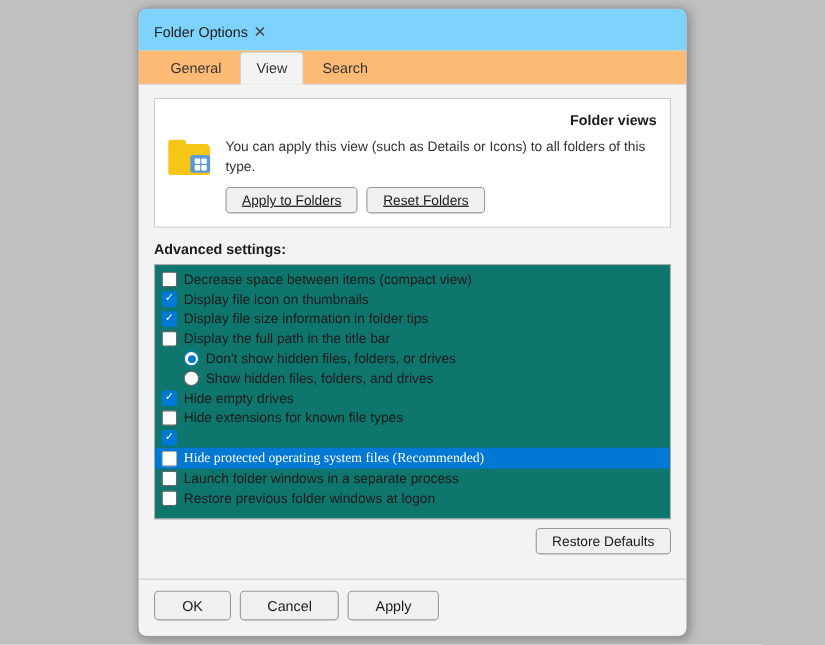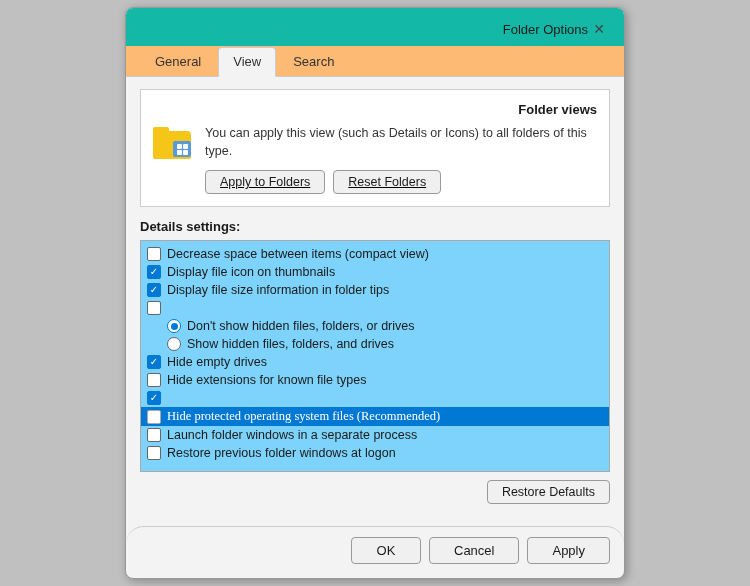--- a/index.html
+++ b/index.html
@@ -15,25 +15,25 @@
     }
     .dialog {
       background: #f3f3f3;
       border: 1px solid #999;
       border-radius: 8px;
       width: 500px;
       box-shadow: 2px 2px 10px rgba(0,0,0,0.3);
       overflow: hidden;
     }
     .title-bar {
-      background: #14b8a6;
+      background: #7dd3fc;
       padding: 10px 14px 6px 14px;
       display: flex;
       align-items: center;
-      justify-content: flex-end;
+      justify-content: flex-start;
       border-bottom: none;
     }
     .title-bar-text {
       font-size: 13px;
       font-weight: 400;
       color: #1a1a1a;
     }
     .close-btn {
       width: 22px;
       height: 22px;
@@ -176,21 +176,21 @@
       margin-bottom: 8px;
     }
     .advanced-title {
       font-size: 13px;
       font-weight: 600;
       margin-bottom: 6px;
       color: #1a1a1a;
     }
     .settings-list {
       border: 1px solid #aaa;
-      background: #7dd3fc;
+      background: #0f766e;
       height: 232px;
       overflow-y: scroll;
       padding: 4px 0;
     }
     .settings-list::-webkit-scrollbar {
       width: 14px;
     }
     .settings-list::-webkit-scrollbar-track {
       background: #f0f0f0;
     }
@@ -266,26 +266,25 @@
       margin-right: 6px;
       flex-shrink: 0;
     }
     .bottom-right {
       display: flex;
       justify-content: flex-end;
       margin-bottom: 10px;
     }
     .dialog-footer {
       display: flex;
-      justify-content: flex-end;
+      justify-content: flex-start;
       gap: 8px;
       padding: 10px 14px 14px 14px;
       border-top: 1px solid #ccc;
       background: #f3f3f3;
-      border-radius: 18px;
     }
     .btn-footer {
       padding: 5px 24px;
       border: 1px solid #999;
       background: #f0f0f0;
       border-radius: 4px;
       cursor: pointer;
       font-size: 13px;
       color: #1a1a1a;
       min-width: 70px;
@@ -338,37 +337,38 @@
           <div class="folder-views-desc">You can apply this view (such as Details or Icons) to all folders of this type.</div>
           <div class="folder-views-buttons">
             <button class="btn-standard">Apply to Folders</button>
             <button class="btn-standard">Reset Folders</button>
           </div>
         </div>
       </div>
     </div>
 
     <div class="advanced-section">
-      <div class="advanced-title">Details settings:</div>
+      <div class="advanced-title">Advanced settings:</div>
       <div class="settings-list">
 
         <div class="setting-item">
           <div class="checkbox"></div>
           <span class="setting-text">Decrease space between items (compact view)</span>
         </div>
         <div class="setting-item">
           <div class="checkbox checked"></div>
           <span class="setting-text">Display file icon on thumbnails</span>
         </div>
         <div class="setting-item">
           <div class="checkbox checked"></div>
           <span class="setting-text">Display file size information in folder tips</span>
         </div>
         <div class="setting-item">
           <div class="checkbox"></div>
+          <span class="setting-text">Display the full path in the title bar</span>
         </div>
         <div class="setting-item indent">
           <div class="radio checked"></div>
           <span class="setting-text">Don't show hidden files, folders, or drives</span>
         </div>
         <div class="setting-item indent">
           <div class="radio"></div>
           <span class="setting-text">Show hidden files, folders, and drives</span>
         </div>
         <div class="setting-item">

